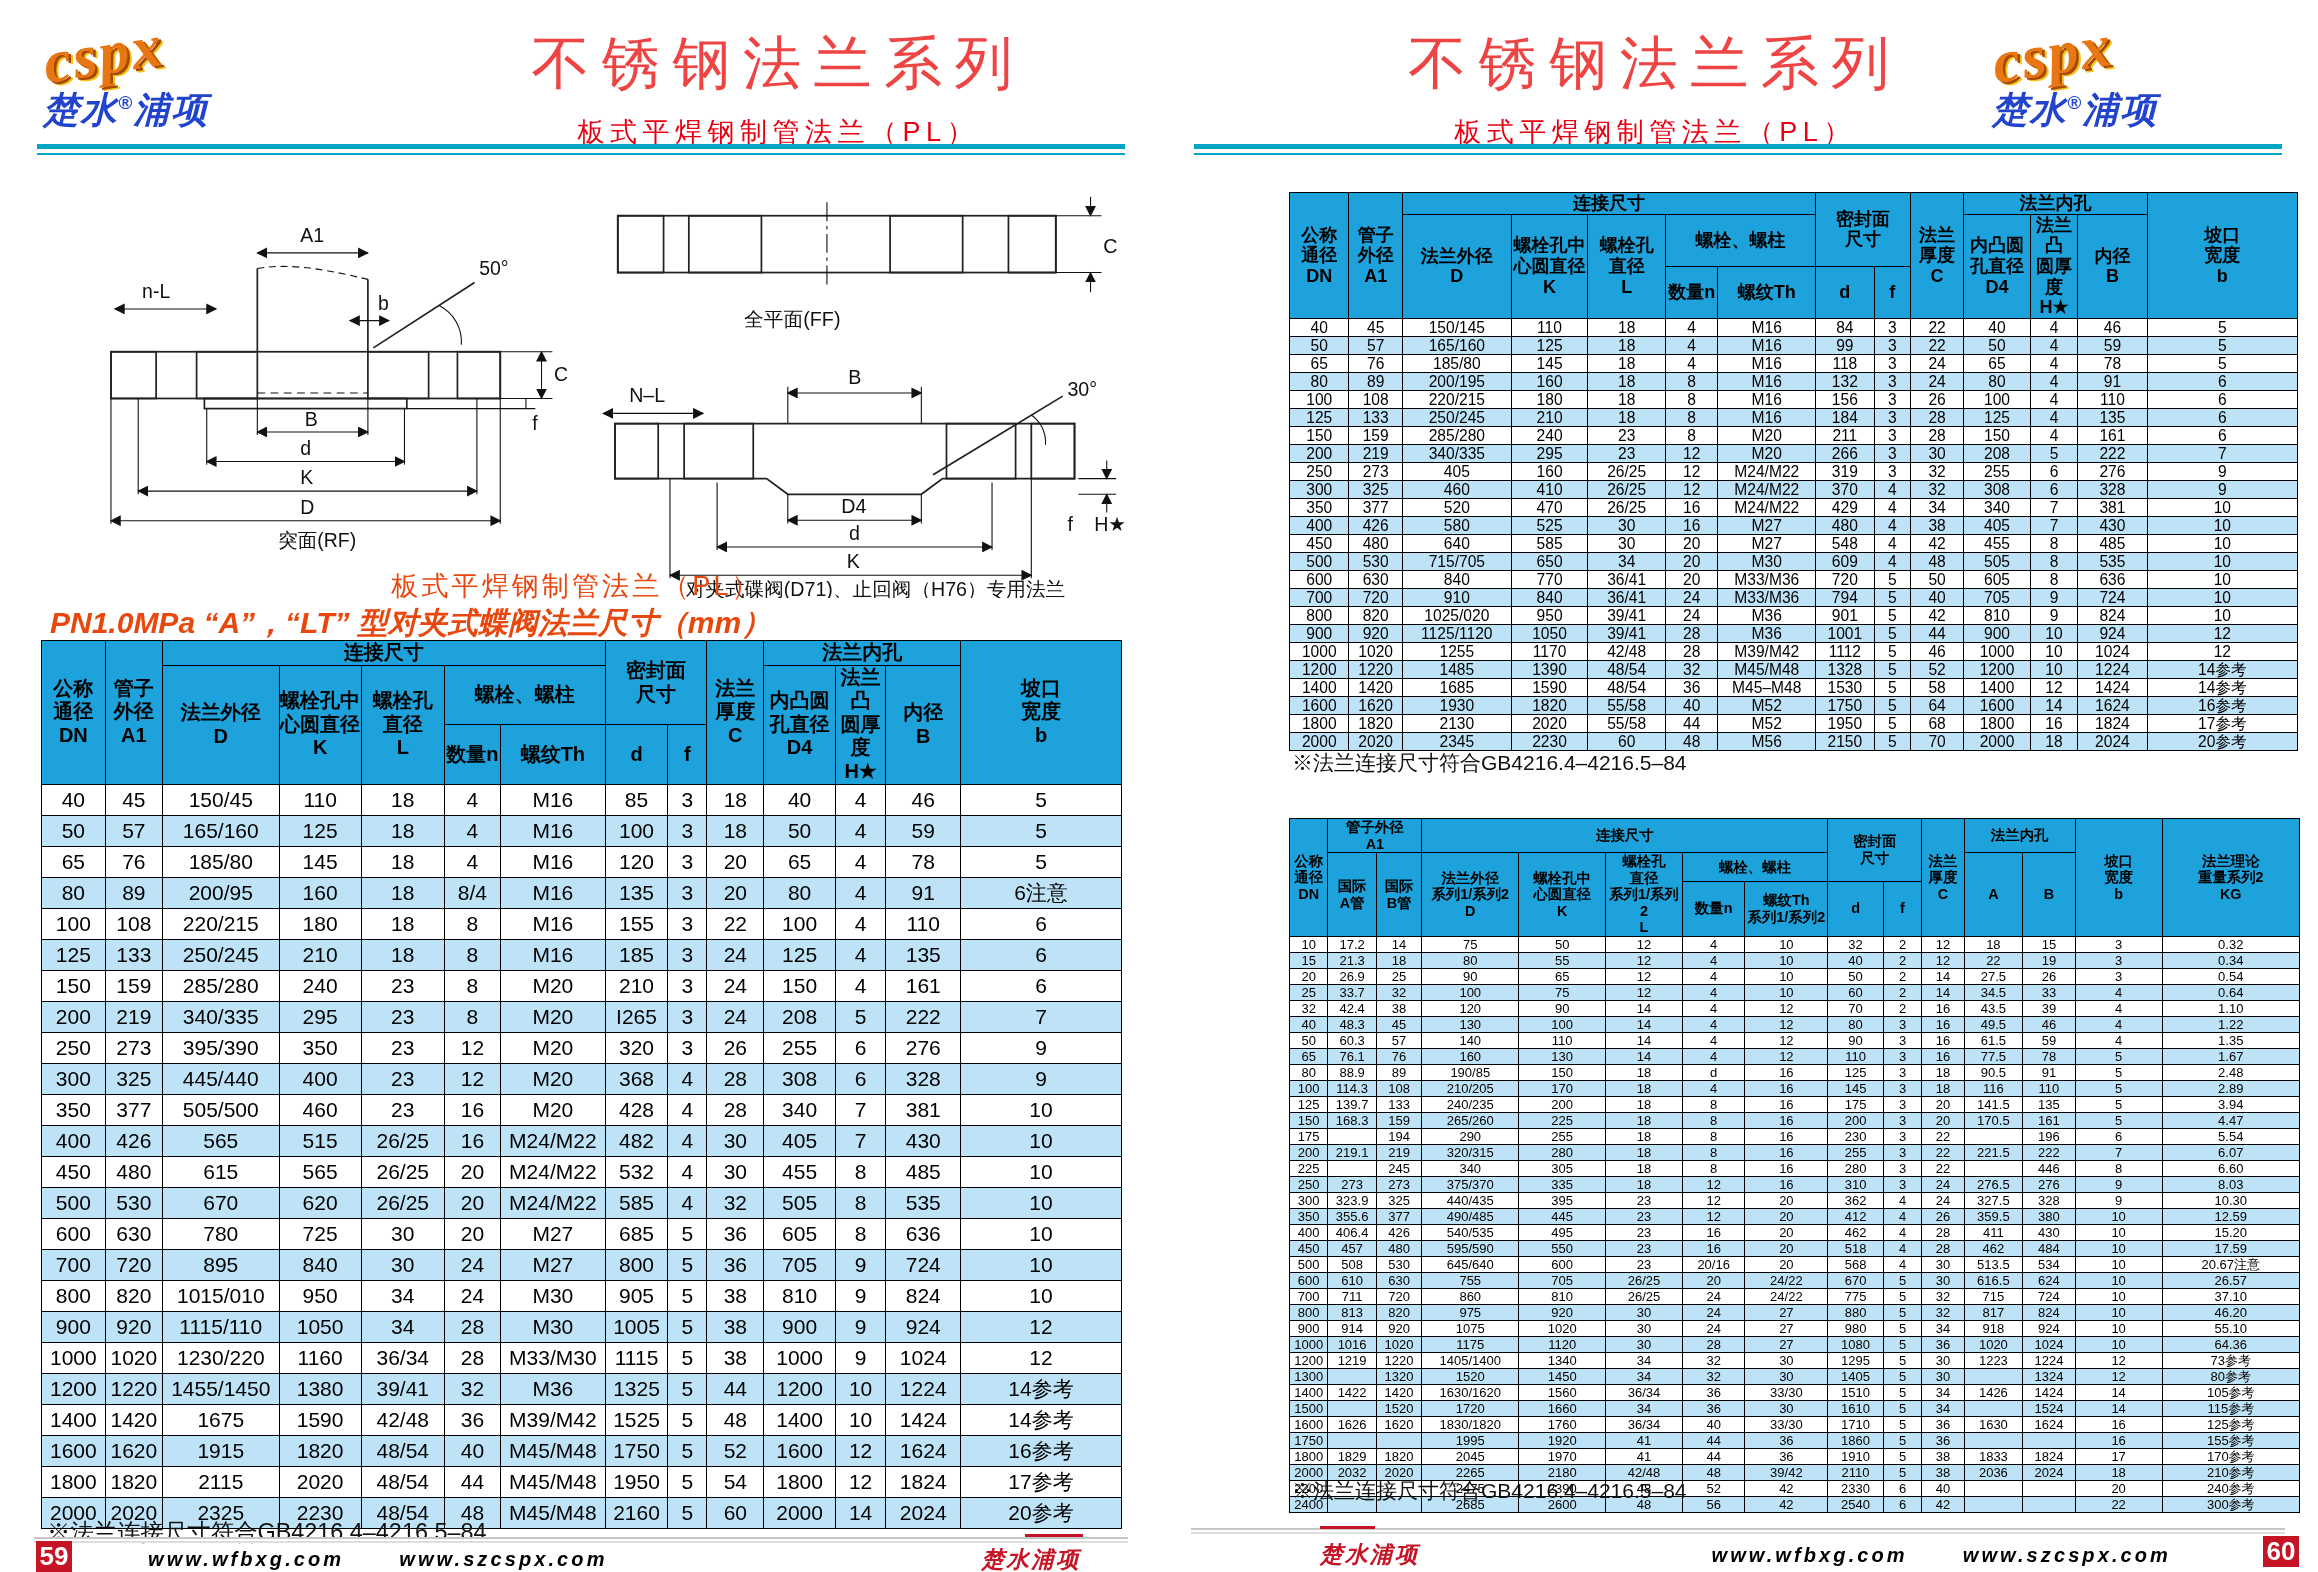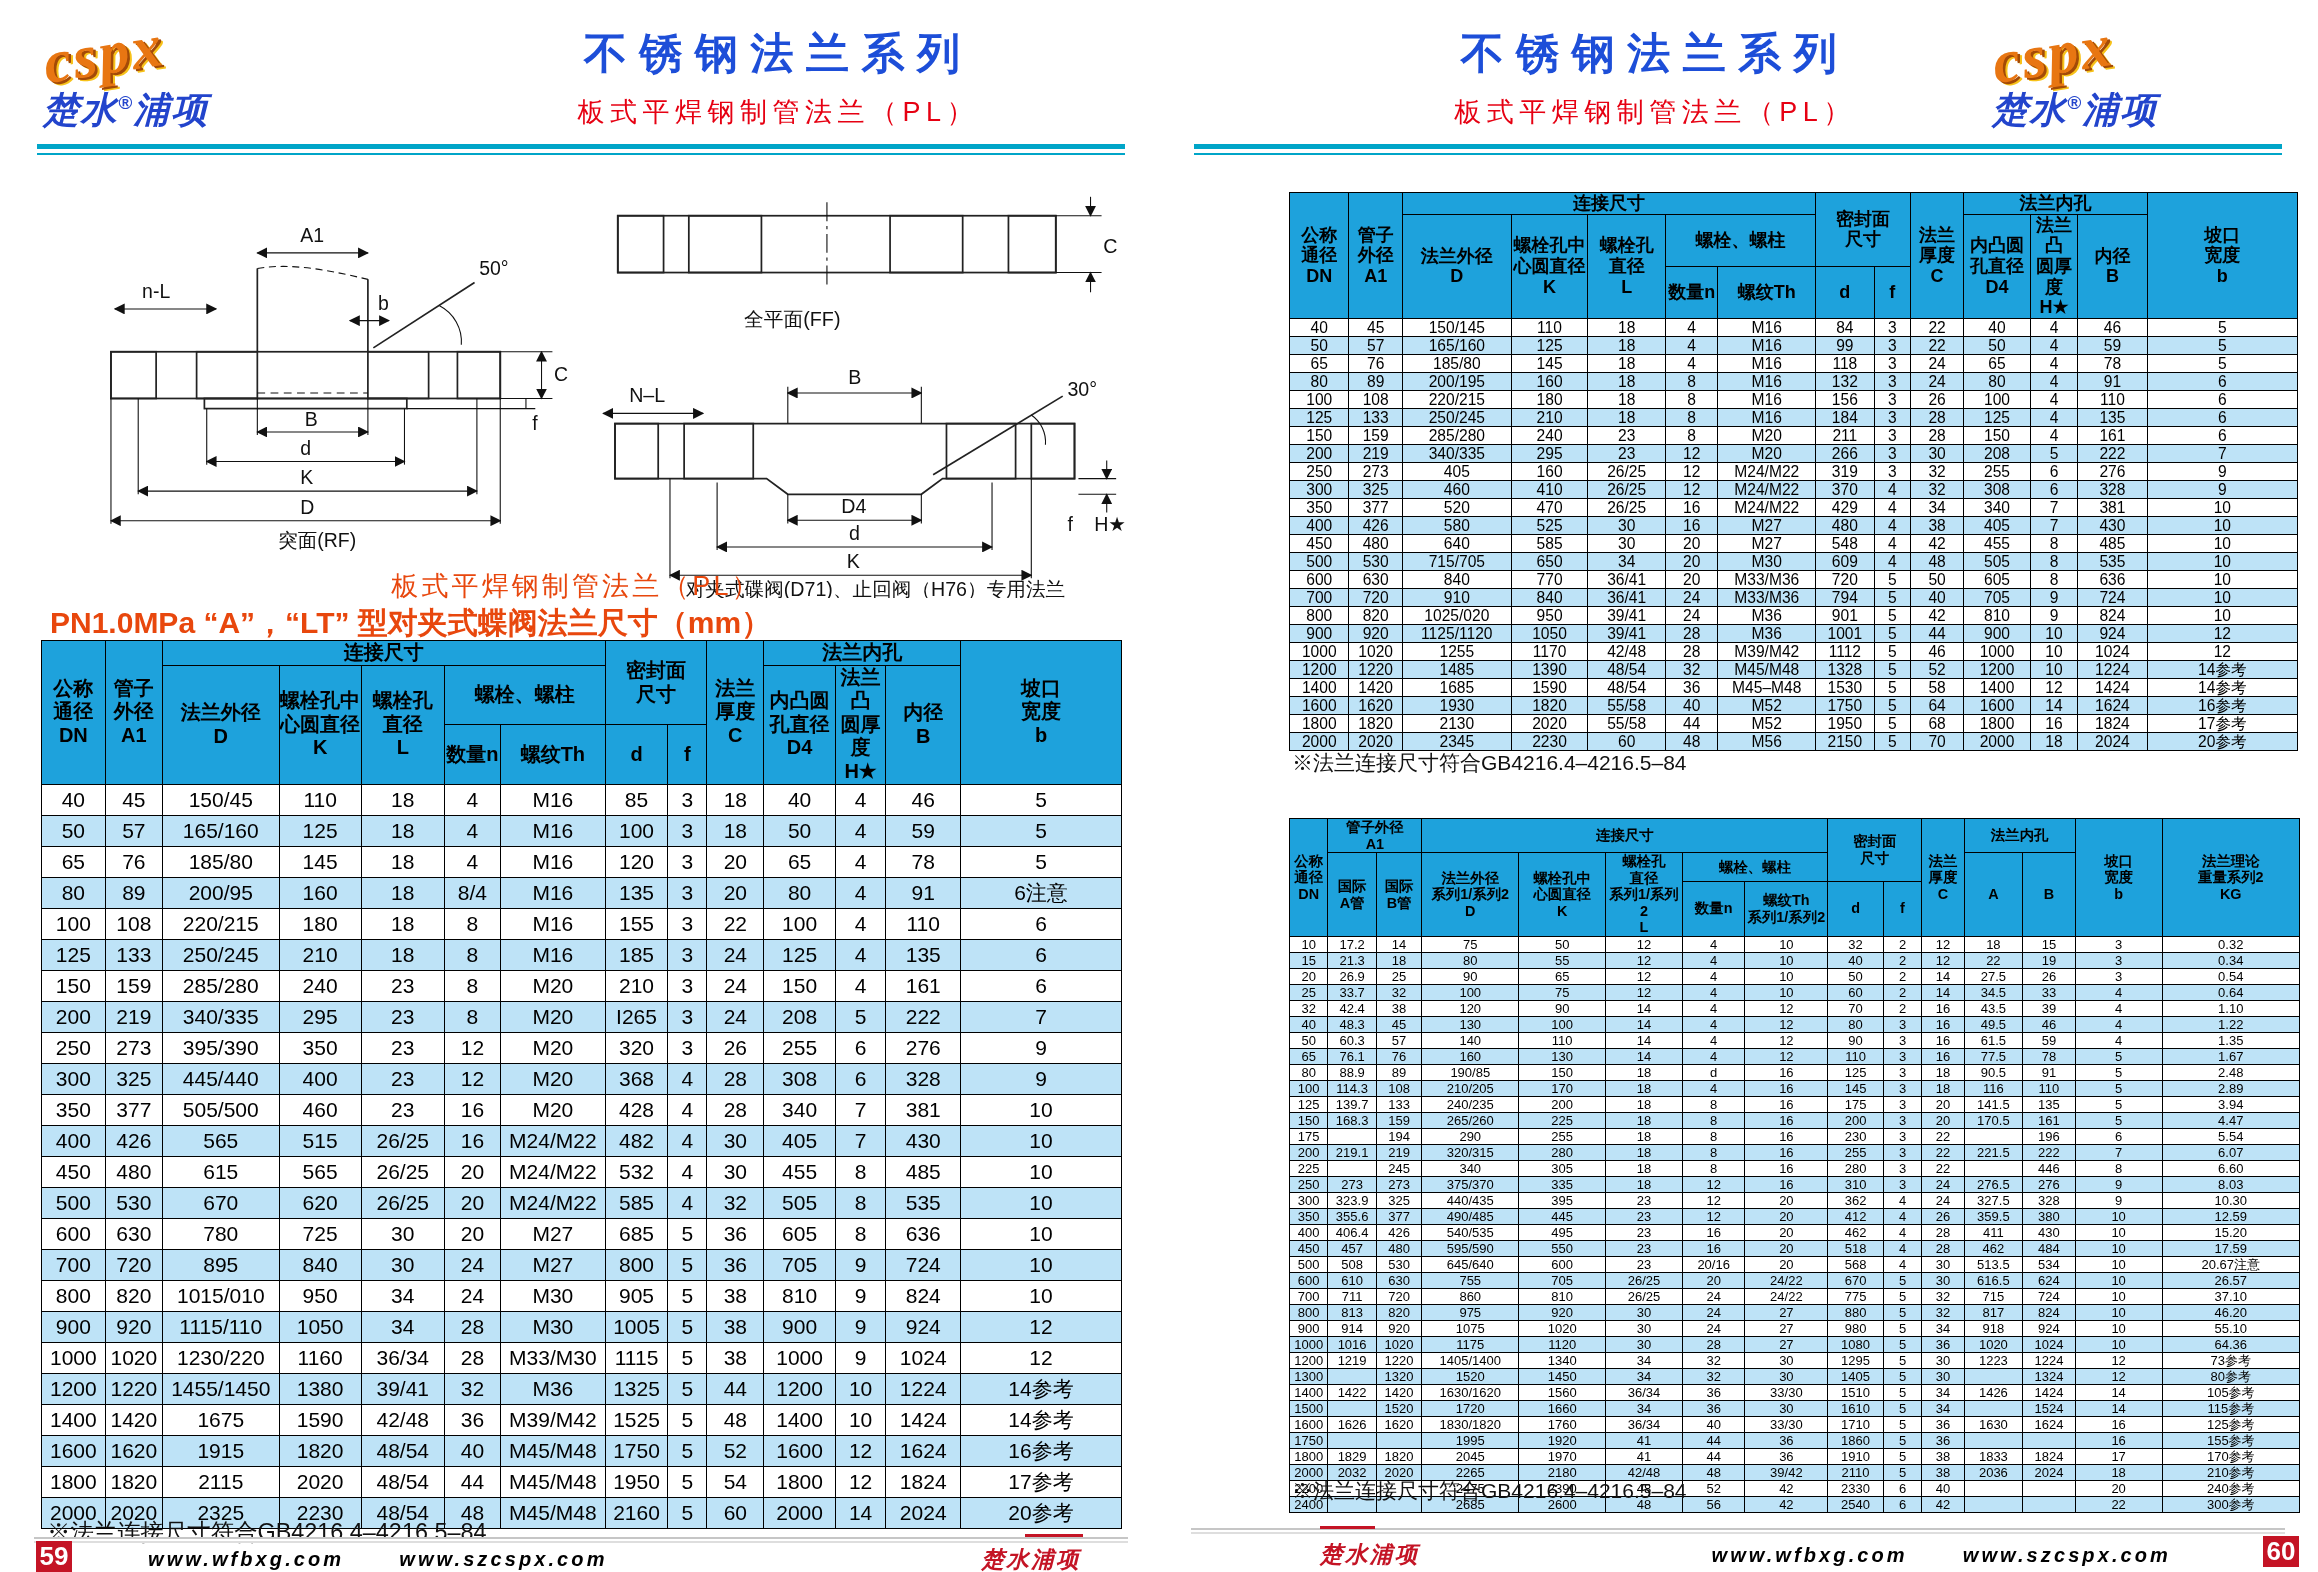--- a/index.html
+++ b/index.html
@@ -11,21 +11,21 @@
   
   .logo{position:absolute;width:296px;}
   .logo .brand{font-family:"Liberation Serif",serif;font-style:italic;font-weight:bold;
     font-size:61px;color:#E87612;letter-spacing:2.3px;transform:rotate(-9deg);
     text-shadow:2.3px 2.3px 0 #a34a07,3.9px 3.9px 0 #f7c21a;display:inline-block;line-height:1;}
   .logo .cn{font-style:italic;font-weight:bold;font-size:36px;color:#2244CC;margin-top:1.6px;
     letter-spacing:1.6px;white-space:nowrap;}
   .logo .cn sup{font-size:18.7px;}
 
   .titles{position:absolute;text-align:center;}
-  .t-main{font-size:43px;font-weight:700;color:#1d4ed8;letter-spacing:12.5px;white-space:nowrap;}
+  .t-main{font-size:58px;font-weight:400;color:#ef4444;letter-spacing:12.5px;white-space:nowrap;}
   .t-sub{font-size:27px;color:#E60012;letter-spacing:5.5px;margin-top:11px;white-space:nowrap;}
 
   .teal-rule{position:absolute;height:3.9px;border-top:5.5px solid #00A5C8;border-bottom:2.3px solid #00A5C8;}
 
   .red-caption{position:absolute;font-size:27px;color:#E8470D;letter-spacing:3.1px;text-align:center;}
   .tbl-title{position:absolute;color:#E8470D;font-weight:600;white-space:nowrap;}
   .note{position:absolute;color:#111;white-space:nowrap;}
 
   table{border-collapse:collapse;table-layout:fixed;position:absolute;background:#fff;}
   th,td{border:1.6px solid #000;text-align:center;vertical-align:middle;padding:0;overflow:hidden;white-space:nowrap;}
@@ -198,21 +198,21 @@
         <line class="dln" x1="620" y1="185" x2="668" y2="185"></line>
       <line class="dln" x1="656" y1="142" x2="656" y2="165" marker-end="url(#ar3)"></line>
       <line class="dln" x1="656" y1="208" x2="656" y2="185" marker-end="url(#ar3)"></line>
       <text x="640" y="232" font-size="22">H★</text>
       <text x="606" y="232" font-size="22">f</text>
       <text x="120" y="314" font-size="27">对夹式碟阀(D71)、止回阀（H76）专用法兰</text>
     </svg>
 
     <div class="red-caption" style="left:109px;width:935px;top:568px;">板式平焊钢制管法兰（PL）</div>
 
-    <div class="tbl-title" style="left:50px;top:603px;font-size:30px;">PN1.0MPa “A”，“LT” 型对夹式蝶阀法兰尺寸（mm）</div>
+    <div class="tbl-title" style="left:50px;top:603px;font-size:30px;font-style:italic;">PN1.0MPa “A”，“LT” 型对夹式蝶阀法兰尺寸（mm）</div>
 
     <table class="tblL">
       <colgroup>
         <col style="width:5.9%">
           <col style="width:5.3%">
           <col style="width:10.8%">
           <col style="width:7.6%">
         <col style="width:7.7%">
           <col style="width:5.2%">
           <col style="width:9.7%">

